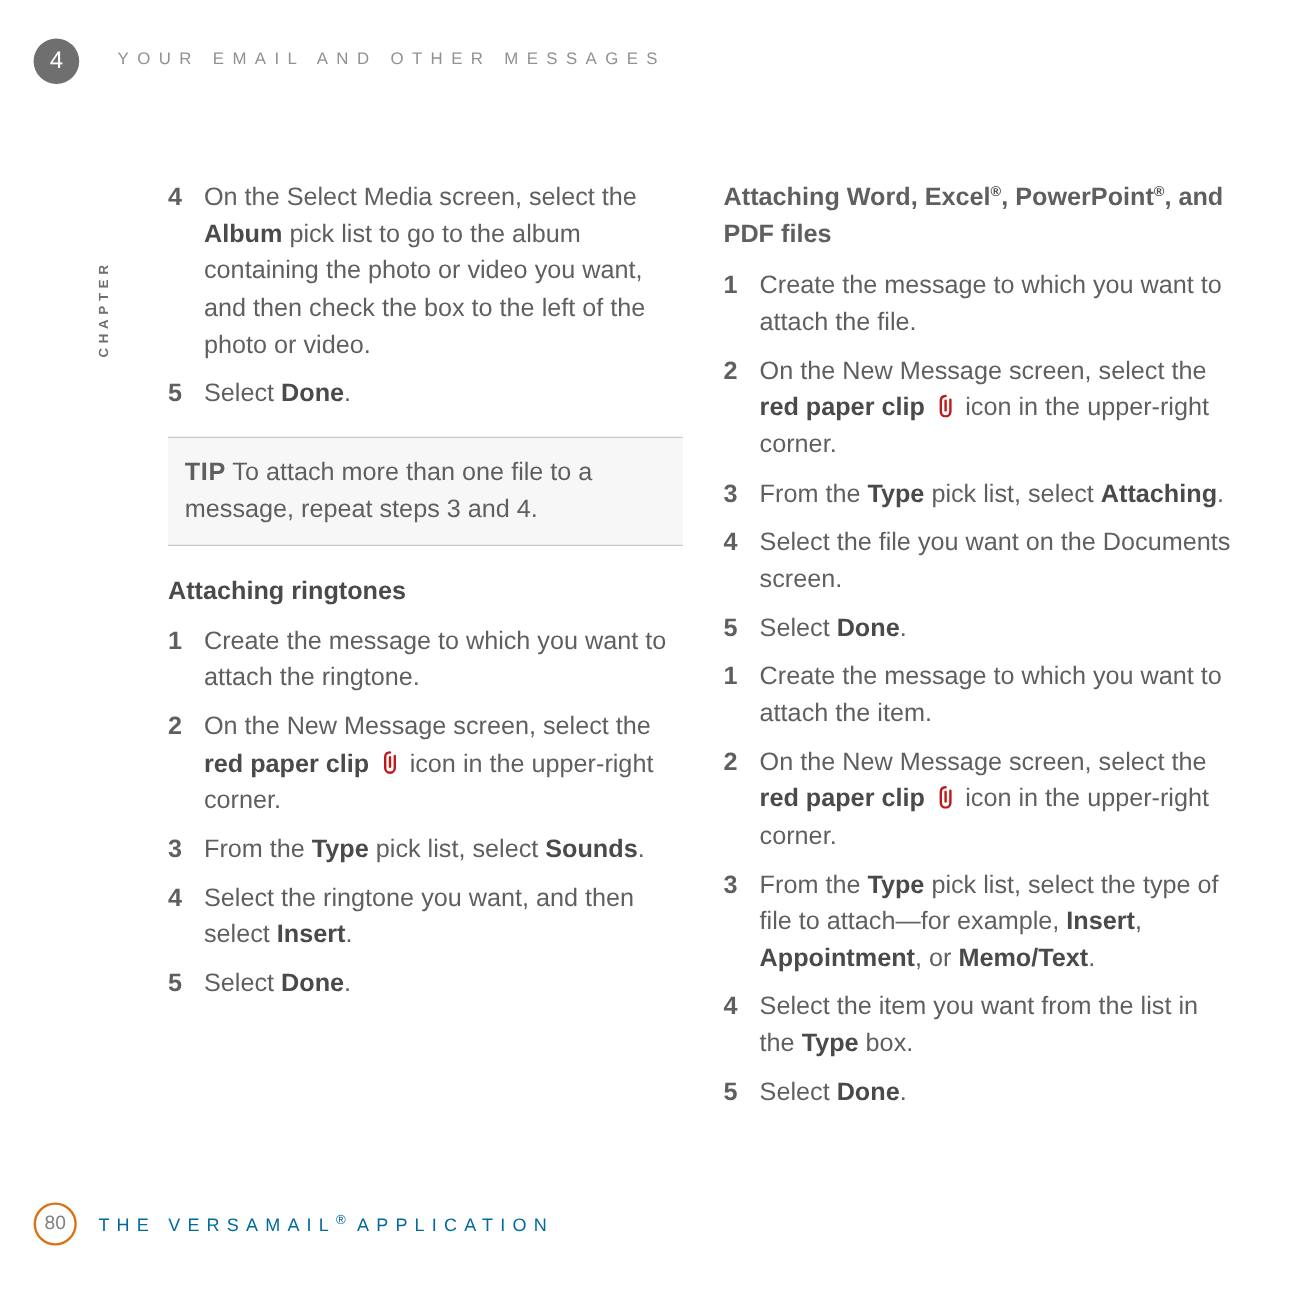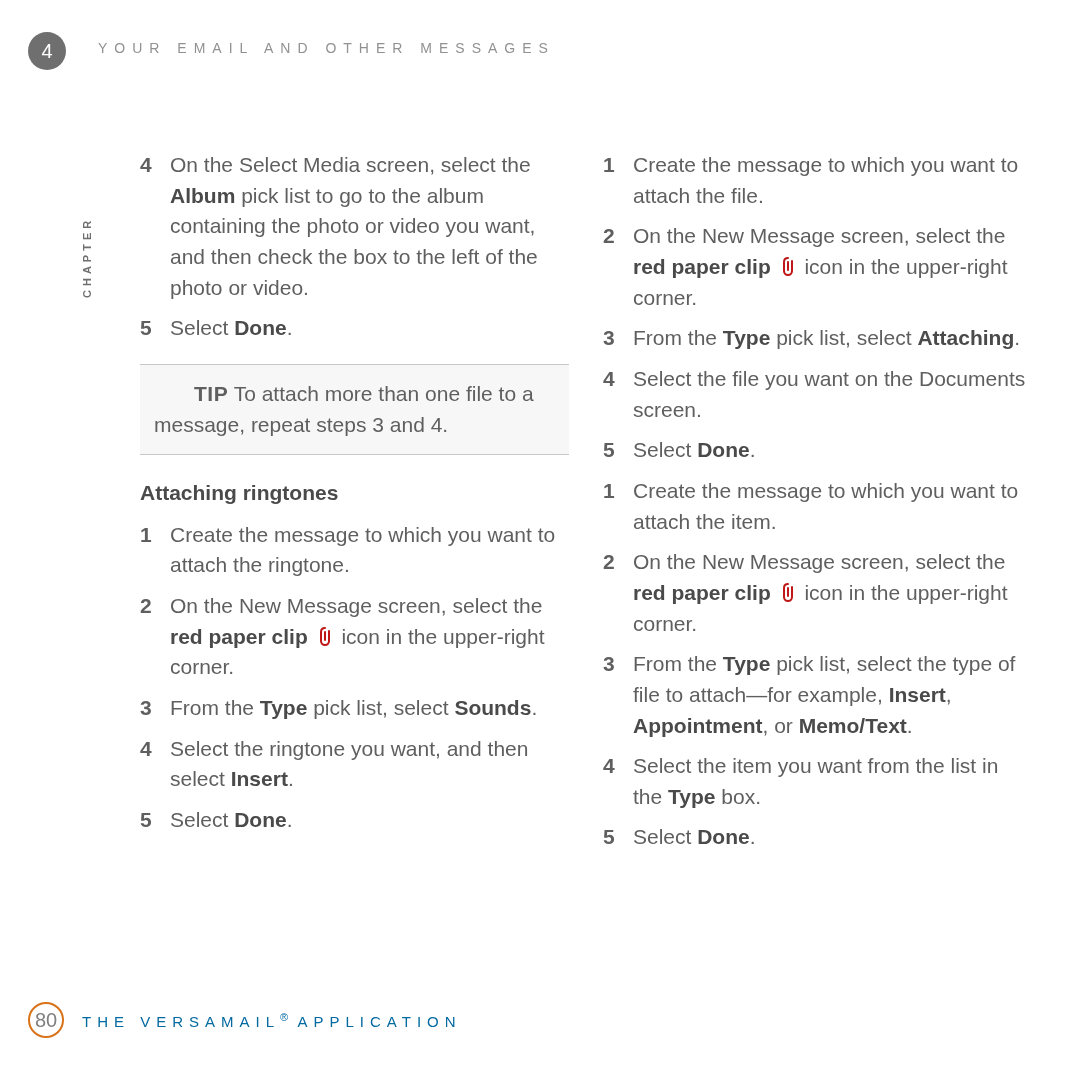--- a/index.html
+++ b/index.html
@@ -37,35 +37,35 @@
   .item { display: flex; margin-bottom: 10px; }
   .item .txt { flex: 1; }
   .section-head { font-weight: 700; color: #4a4a4a; font-size: 21px; margin: 24px 0 12px 0; line-height: 1.35; }
   .first-head { margin-top: 0; }
 
   .tipbox {
     border-top: 1px solid #c8c8c8; border-bottom: 1px solid #c8c8c8;
     background: #f7f7f7; padding: 14px 14px; margin: 20px 0 18px 0;
     color: #707070; font-size: 18.5px; line-height: 1.45;
   }
-  .tip-label { color: #d9731a; font-weight: 700; font-size: 13px; letter-spacing: 0.5px; margin-left: 40px; }
+  .tip-label { color: #d9731a; font-weight: 700; font-size: 13px; letter-spacing: 0.5px; }
 
   .clip-icon {
     display: inline-flex; vertical-align: -2px;
     width: 18px; height: 22px; align-items: center; justify-content: center; margin: 0 2px;
   }
 
   .footer {
     position: absolute; left: 28px; bottom: 42px;
     display: flex; align-items: center; gap: 18px;
   }
   .page-num {
     width: 36px; height: 36px; border: 2px solid #d9731a; border-radius: 50%;
     display: flex; align-items: center; justify-content: center;
-    color: #808080; font-size: 20px;
+    color: #808080; font-size: 16px;
   }
   .app-name { color: #0369a1; letter-spacing: 6px; font-size: 15px; }
   .reg { font-size: 11px; vertical-align: super; letter-spacing: 0; }
   sup.r { font-size: 12px; }
 </style>
 </head>
 <body>
 <div class="page">
 
   <div class="chapter-badge">4</div>
@@ -134,20 +134,23 @@
         <span class="num">5</span>
         <span class="txt">
           <span>Select </span><b>Done</b><span>.</span>
         </span>
       </div>
 
     </div>
 
     <div class="col body">
 
+      <div class="section-head first-head">
+        <span>Attaching Word, Excel</span><sup class="r">®</sup><span>, PowerPoint</span><sup class="r">®</sup><span>, and PDF files</span>
+      </div>
 
       <div class="item">
         <span class="num">1</span>
         <span class="txt">Create the message to which you want to attach the file.</span>
       </div>
       <div class="item">
         <span class="num">2</span>
         <span class="txt">
           <span>On the New Message screen, select the </span><b>red paper clip </b><span class="clip-icon">
               <svg width="14" height="20" viewBox="0 0 14 20">

